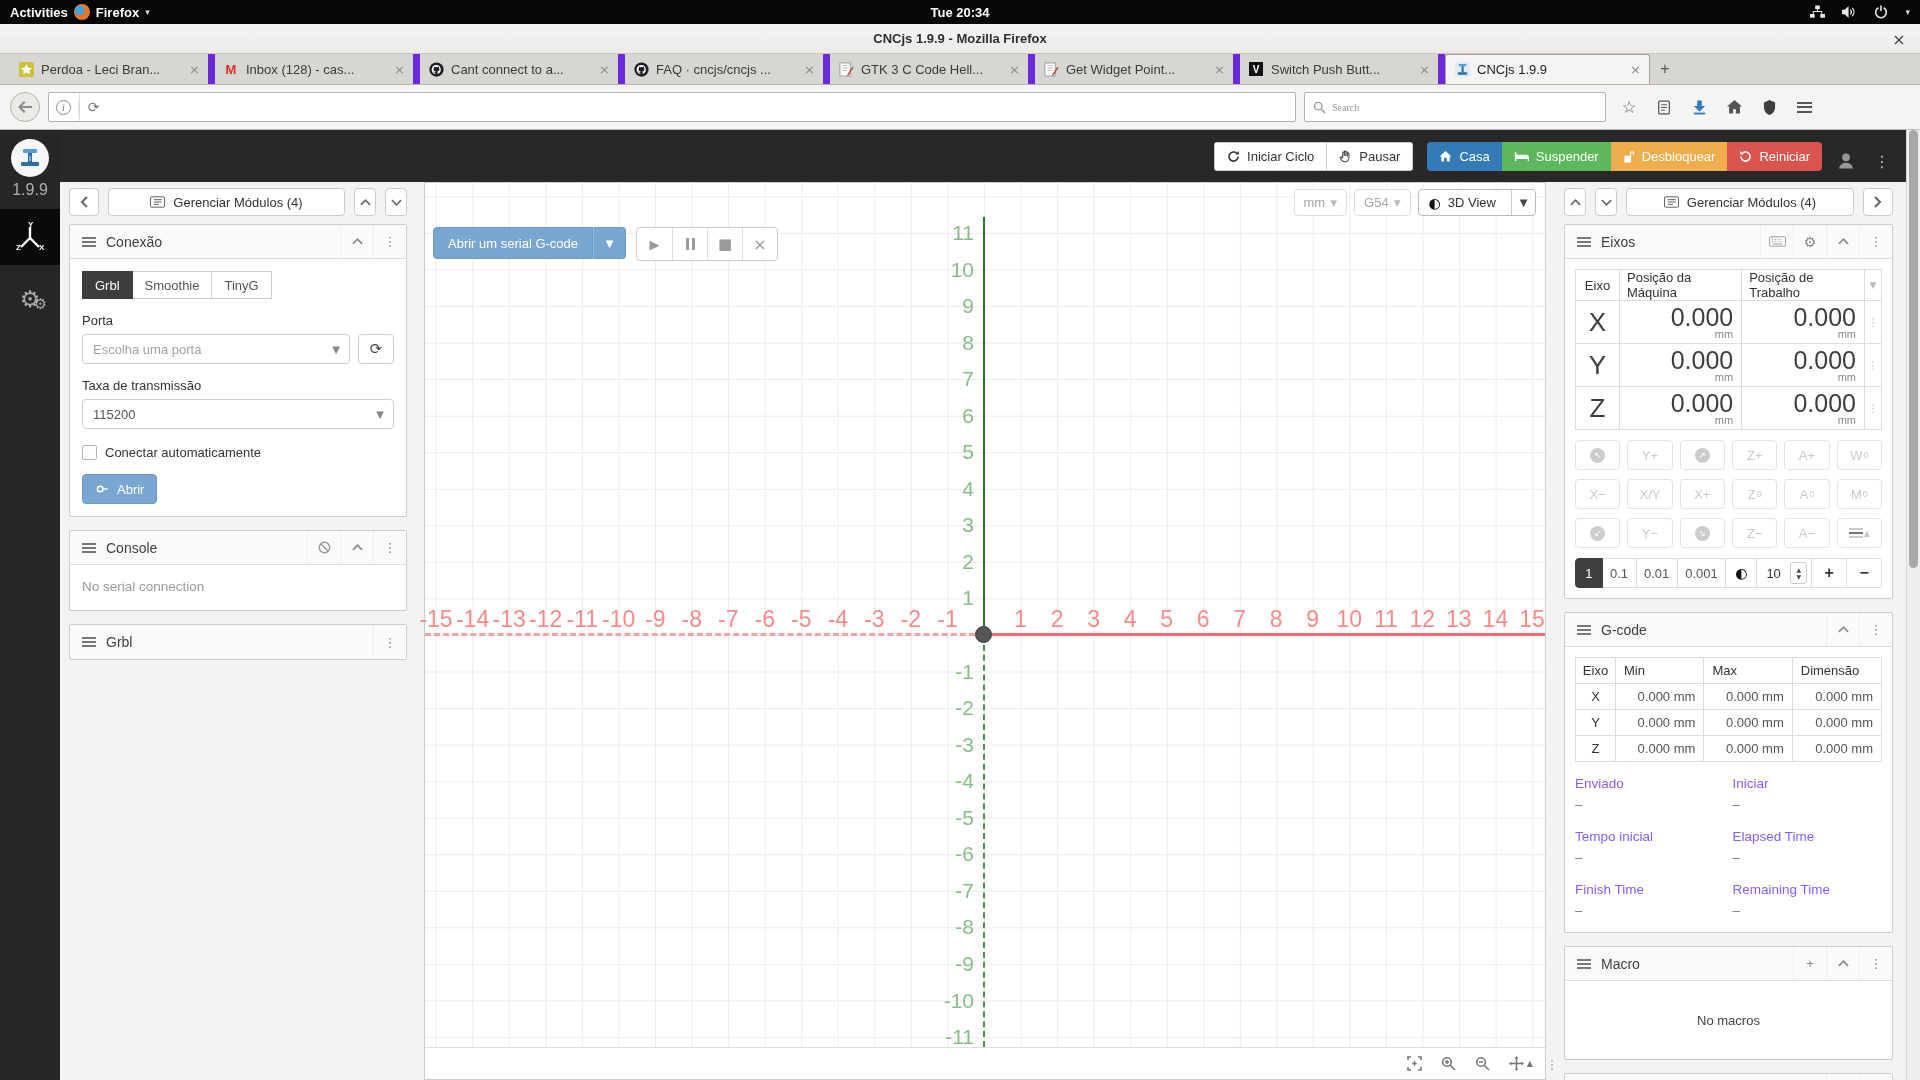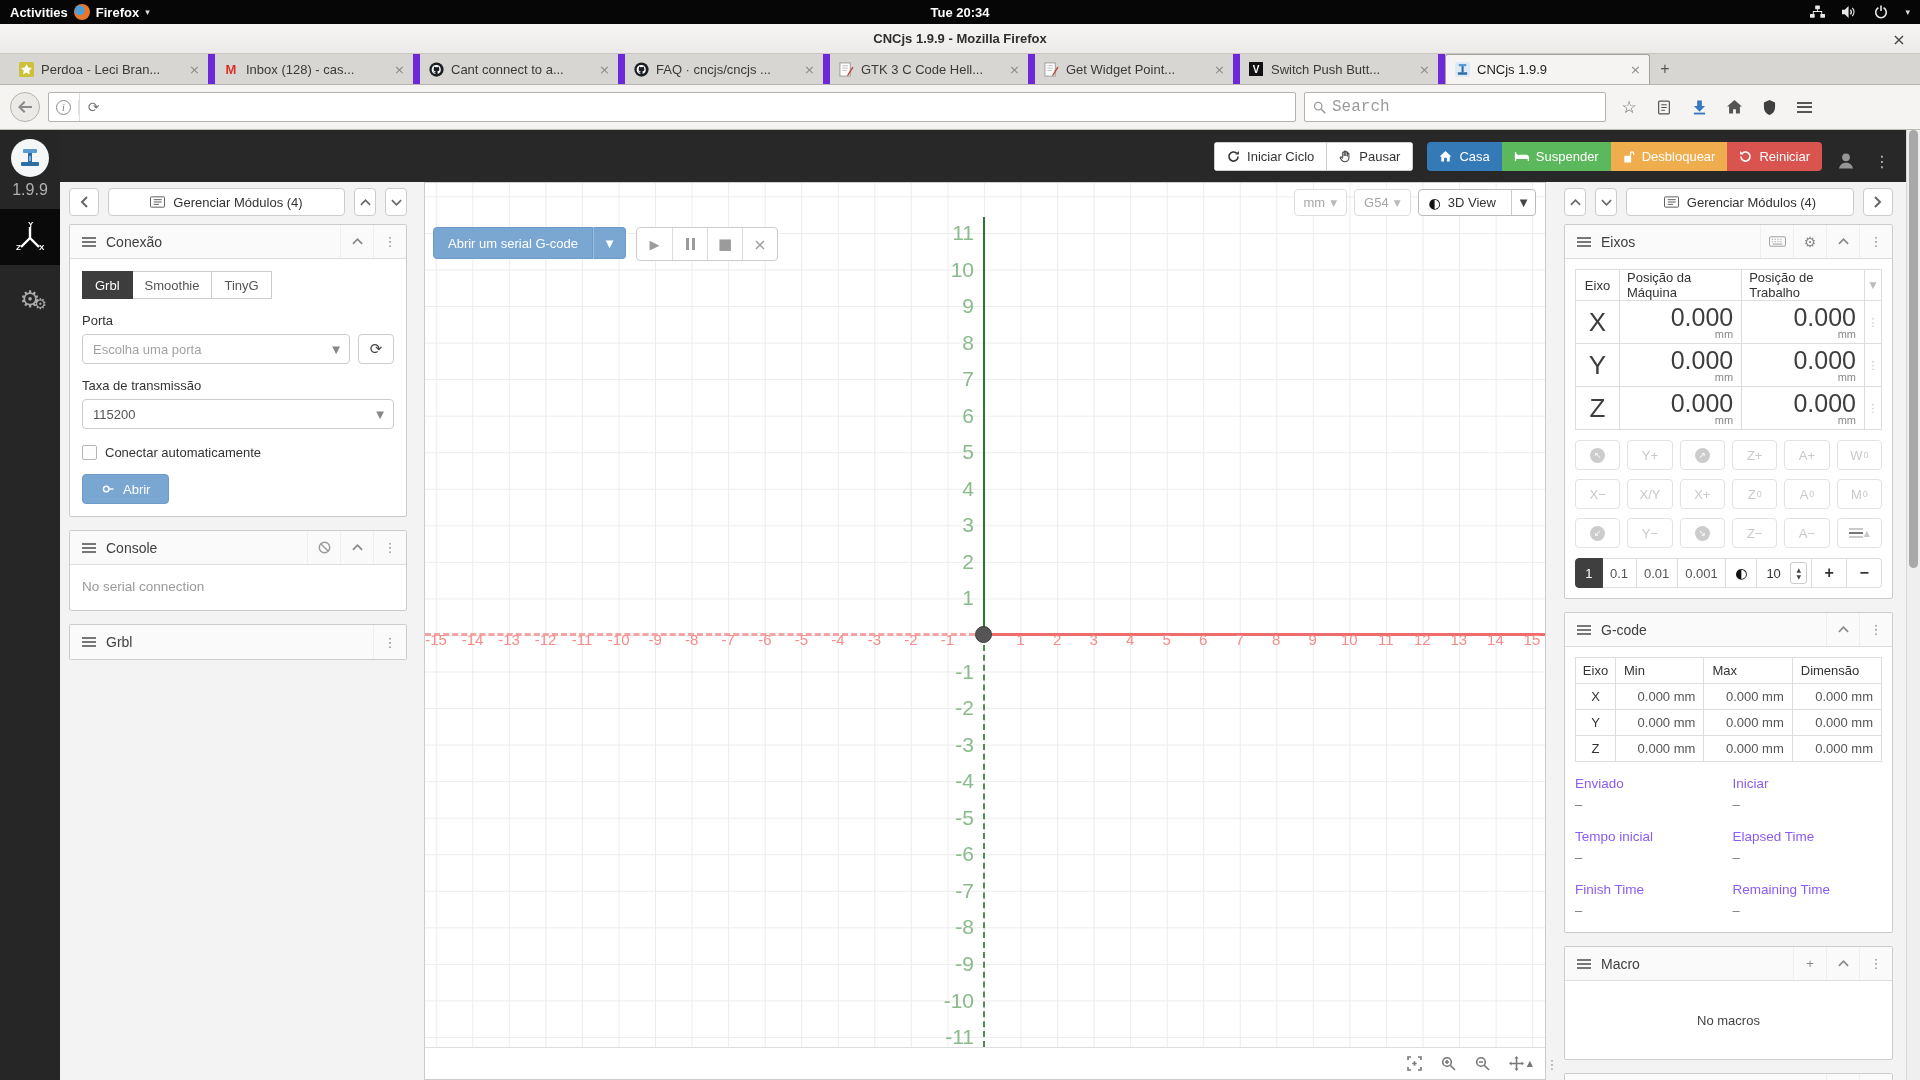--- a/index.html
+++ b/index.html
@@ -39,21 +39,21 @@
   #ff-navbar { position:absolute; left:0; top:85px; width:1920px; height:45px; background:#f5f4f2; border-bottom:1px solid #bdbab5; display:flex; align-items:center; gap:8px; padding:0 10px; }
   .nav-back { width:30px; height:30px; border-radius:50%; background:#eceae7; border:1px solid #b5b2ad; display:flex; align-items:center; justify-content:center; color:#8a8a8a; font-size:16px; }
   .urlbar { flex:1; max-width:1248px; height:30px; background:#fff; border:1px solid #b5b2ad; border-radius:2px; display:flex; align-items:center; }
   .url-info { width:30px; display:flex; align-items:center; justify-content:center; border-right:1px solid #e0dedb; color:#777; }
   .info-circle { width:15px; height:15px; border:1px solid #888; border-radius:50%; font-size:10px; display:flex; align-items:center; justify-content:center; font-style:italic; font-family:"Liberation Serif",serif; }
   .url-text { flex:1; padding:0 10px; font-size:13.5px; white-space:nowrap; overflow:hidden; }
   .url-host { color:#222; }
   .url-rest { color:#9a9a9a; }
   .url-reload { width:28px; height:100%; border-left:1px solid #e0dedb; display:flex; align-items:center; justify-content:center; color:#777; font-size:14px; }
   .searchbar { width:302px; height:30px; background:#fff; border:1px solid #b5b2ad; border-radius:2px; display:flex; align-items:center; gap:6px; padding:0 8px; }
-  .searchbar input { border:none; outline:none; flex:1; font-size:16px; color:#333; font-family:Liberation Mono, monospace; background:transparent; }
+  .searchbar input { border:none; outline:none; flex:1; font-size:10px; color:#333; font-family:Liberation Serif, serif; background:transparent; }
   .searchbar input::placeholder { color:#9a9a9a; }
   .nav-icons { display:flex; align-items:center; gap:13px; padding:0 4px; }
   .nav-ic { width:22px; height:22px; display:flex; align-items:center; justify-content:center; color:#5d5d5d; }
   .star-g { font-size:17px; color:#666; }
   .menu-bars { width:15px; height:11px; border-top:2px solid #555; border-bottom:2px solid #555; position:relative; }
   .menu-bars:after { content:""; position:absolute; left:0; right:0; top:2.5px; height:2px; background:#555; }
 
   
   #app { position:absolute; left:0; top:130px; width:1920px; height:950px; background:#f3f3f3; }
   #sidebar { position:absolute; left:0; top:0; width:60px; height:950px; background:#262626; }
@@ -102,21 +102,21 @@
   .ctab + .ctab { border-left:none; }
   .ctab.active { background:#3d3d3d; border-color:#3d3d3d; color:#fff; }
   .fld-label { margin-top:14px; font-size:13px; color:#333; }
   .fld-row { display:flex; margin-top:6px; }
   .sel { position:relative; flex:1; height:30px; border:1px solid #ccc; border-radius:4px; background:#fff; display:flex; align-items:center; padding:0 24px 0 10px; font-size:13px; color:#555; }
   .sel .ph { color:#a3a3a3; }
   .sel .caret { position:absolute; right:9px; color:#888; font-size:10px; }
   .refresh-btn { width:36px; height:30px; margin-left:8px; border:1px solid #ccc; border-radius:4px; background:#fff; display:flex; align-items:center; justify-content:center; color:#444; font-size:15px; }
   .chk-row { display:flex; align-items:center; gap:8px; margin-top:16px; }
   .chk { width:15px; height:15px; border:1px solid #b5b5b5; border-radius:2px; background:#fdfdfd; }
-  .open-btn { margin-top:14px; height:30px; display:inline-flex; align-items:center; gap:8px; padding:0 18px; background:#7aa6d2; border:1px solid #6d9bc9; border-radius:4px; color:#fff; font-size:13px;justify-content:flex-end; }
+  .open-btn { margin-top:14px; height:30px; display:inline-flex; align-items:center; gap:8px; padding:0 12px; background:#7aa6d2; border:1px solid #6d9bc9; border-radius:4px; color:#fff; font-size:13px;justify-content:flex-end; }
   .console-body { padding:14px 12px 16px; color:#9a9a9a; font-size:13.5px; }
 
   
   table { border-collapse:collapse; width:100%; font-size:13px; }
   .axes-tbl th, .axes-tbl td { border:1px solid #ddd; }
   .axes-tbl thead th { height:30px; font-weight:normal; color:#333; padding:0 7px; text-align:left; font-size:13px; }
   .axes-tbl thead th.c { text-align:center; }
   .axes-tbl thead th.mini { width:17px; color:#bbb; text-align:center; font-size:9px; padding:0 2px; }
   td.axis { width:44px; text-align:center; font-size:26px; color:#3d3d3d; }
   td.pos { text-align:right; padding:4px 8px 3px 0; }
@@ -152,21 +152,21 @@
   
   #viz { position:absolute; left:364px; top:0; width:1122px; height:898px; background:#fff; border:1px solid #ccc; }
   .viz-grid { position:absolute; left:0; top:0; right:0; bottom:32px;
     background-image:linear-gradient(to right,#ececec 1px,transparent 1px),linear-gradient(to bottom,#ececec 1px,transparent 1px);
     background-size:36.55px 36.55px; background-position:10.75px 13.4px; }
   .x-axis-solid { position:absolute; left:559px; top:450px; width:561px; height:3px; background:#f06c6c; }
   .x-axis-dash { position:absolute; left:0; top:450px; width:559px; border-top:3px dashed #f3a4a4; }
   .y-axis-solid { position:absolute; left:558px; top:34px; width:2px; height:418px; background:#2a772e; }
   .y-axis-dash { position:absolute; left:558px; top:452px; height:412px; border-left:2px dashed #4d8f50; }
   .origin-dot { position:absolute; left:550px; top:443px; width:17px; height:17px; border-radius:50%; background:#565656; border:1px solid #3c3c3c; }
-  .x-tick { position:absolute; top:448px; transform:translateX(-50%); color:#f58b8b; font-size:15px; white-space:nowrap; }
+  .x-tick { position:absolute; top:423px; transform:translateX(-50%); color:#f58b8b; font-size:23px; white-space:nowrap; }
   .y-tick { position:absolute; left:469px; width:80px; text-align:right; transform:translateY(-50%); color:#8abb8a; font-size:21px; }
   .viz-ctrl-top { position:absolute; top:6px; right:9px; display:flex; gap:7px; }
   .vt-btn { height:27px; background:#fff; border:1px solid #ddd; border-radius:4px; color:#a6a6a6; display:flex; align-items:center; gap:5px; padding:0 9px; font-size:13px; }
   .vt-3d { border-color:#bbb; color:#333; padding:0; }
   .vt-3d .main { display:flex; align-items:center; gap:7px; padding:0 10px; }
   .vt-3d .caret-sec { align-self:stretch; width:24px; border-left:1px solid #ccc; display:flex; align-items:center; justify-content:center; color:#444; font-size:10px; }
   .viz-ctrl-open { position:absolute; top:44px; left:8px; display:flex; }
   .open-group { display:flex; }
   .og-main { height:32px; background:#7aa6d2; border:1px solid #6d9bc9; border-radius:4px 0 0 4px; color:#fff; display:flex; align-items:center; padding:0 14px; font-size:13px; }
   .og-caret { height:32px; width:33px; background:#7aa6d2; border:1px solid #6d9bc9; border-left:1px solid #9cbede; border-radius:0 4px 4px 0; color:#fff; display:flex; align-items:center; justify-content:center; font-size:10px; }

